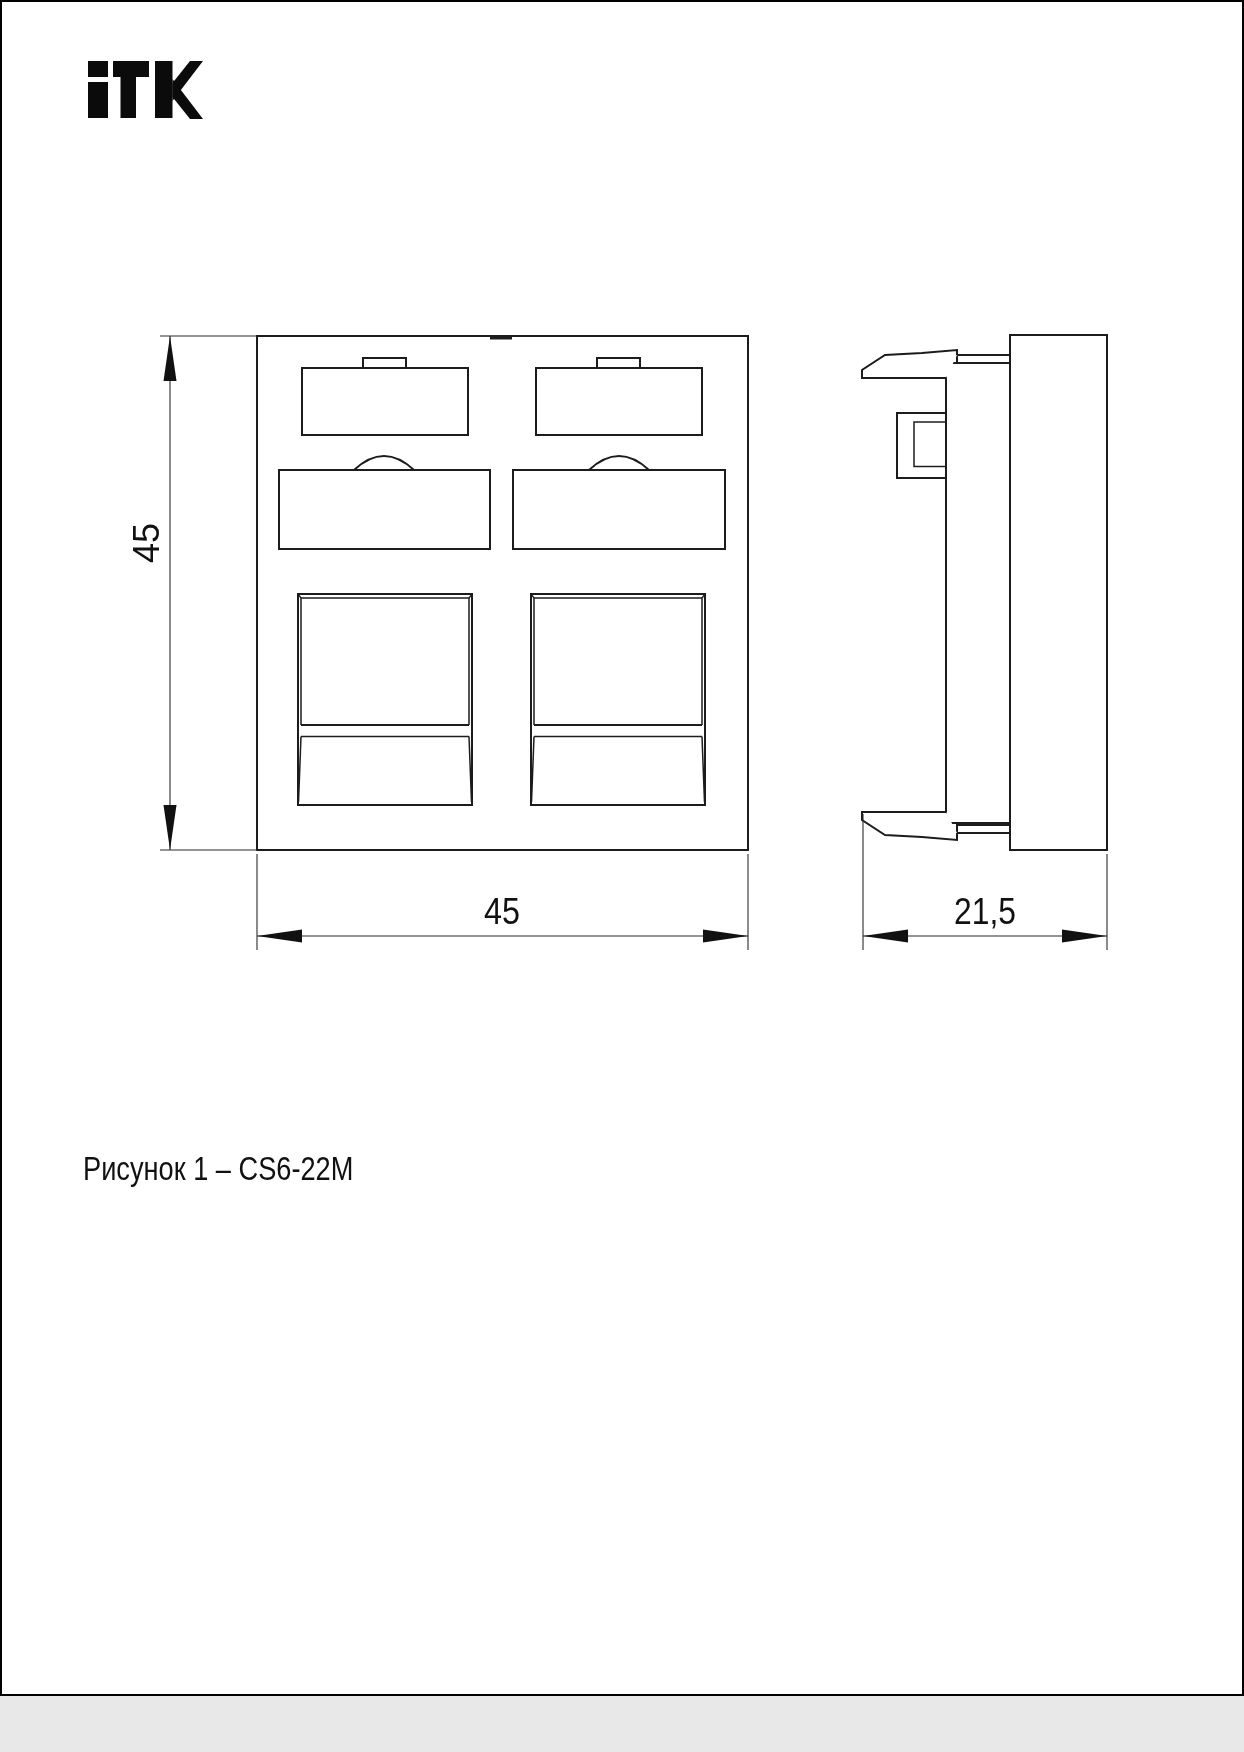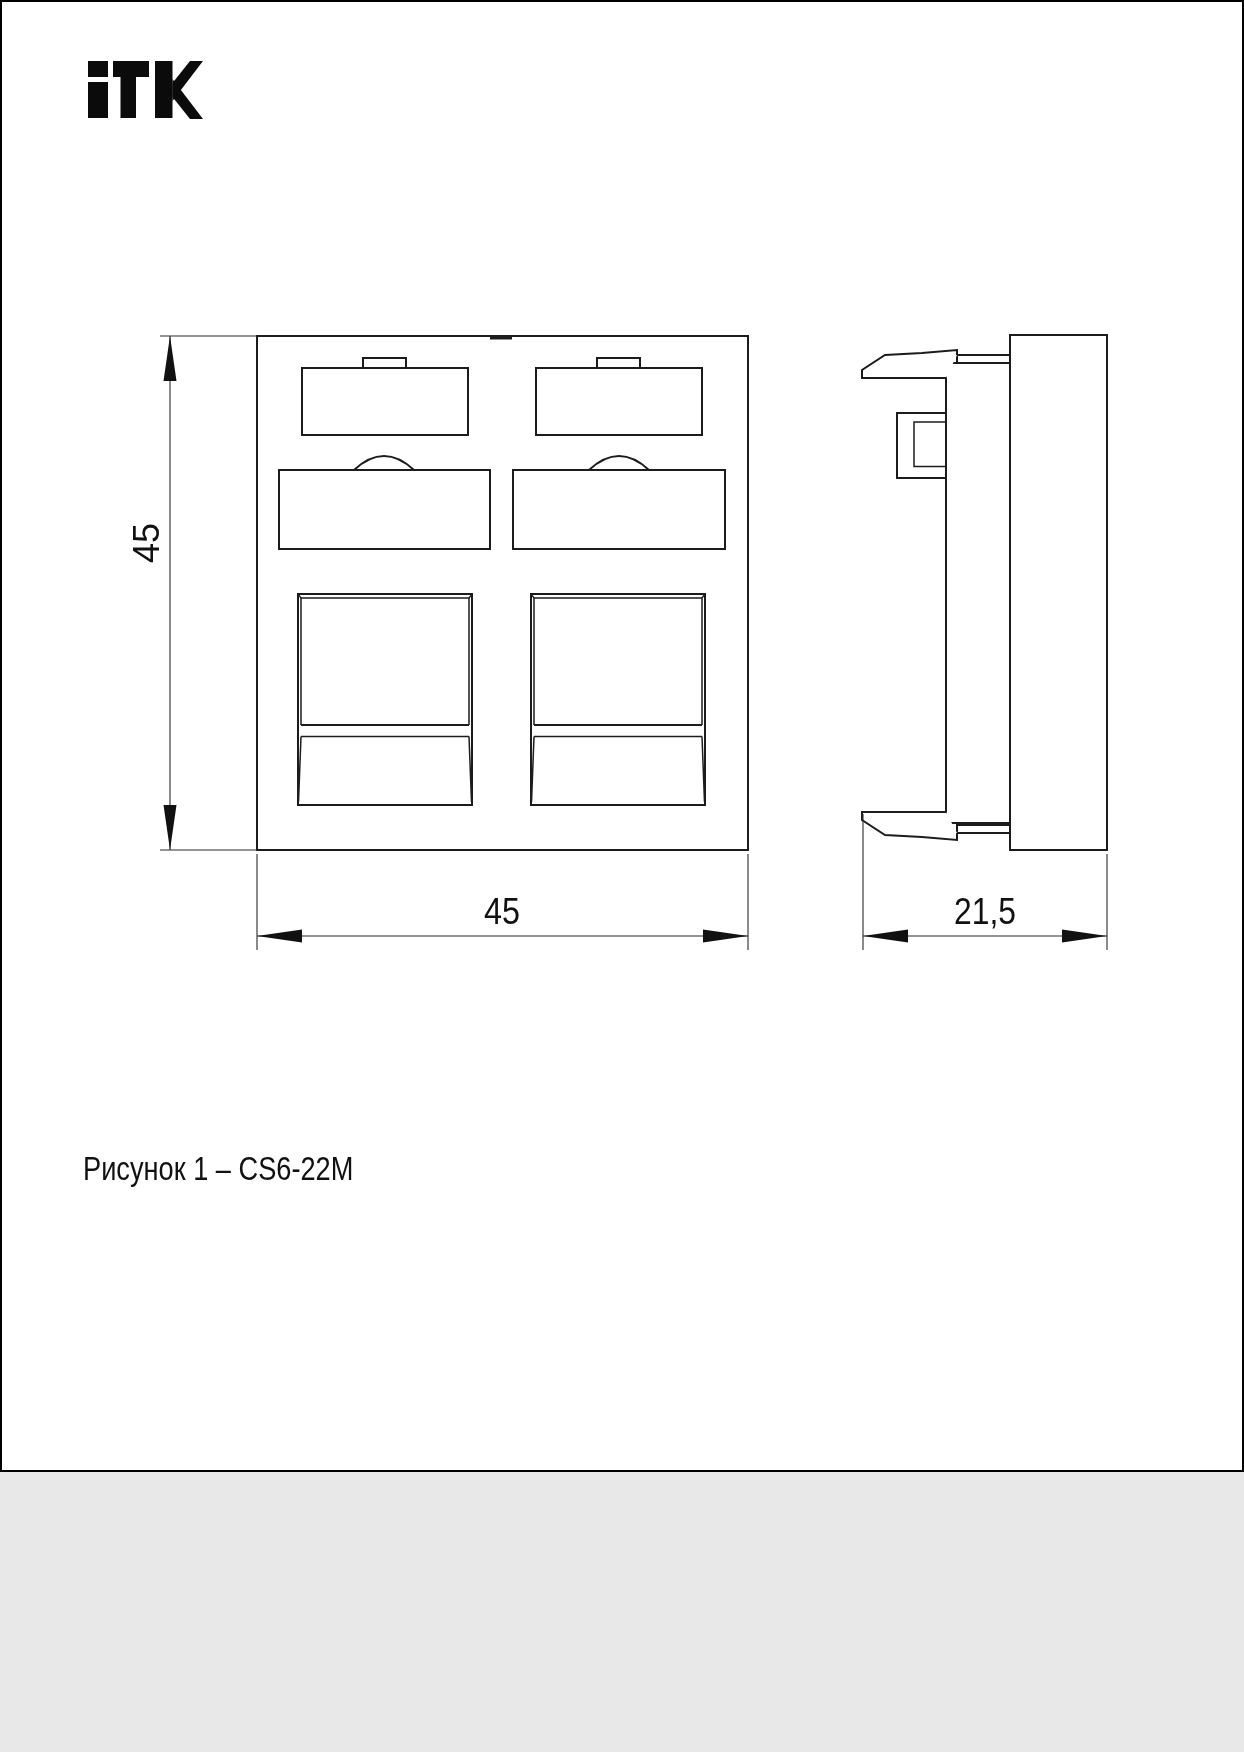--- a/index.html
+++ b/index.html
@@ -1,18 +1,18 @@
 <!DOCTYPE html>
 <html><head>
 <meta charset="utf-8">
 <style>
   html,body{margin:0;padding:0;background:#e8e8e8;}
   .page{
     position:relative;
-    width:1244px;height:1472px;
+    width:1244px;height:1696px;
     background:#ffffff;
     border:2px solid #000;
     box-sizing:border-box;
     font-family:"Liberation Sans", sans-serif;
     overflow:hidden;
   }
   .drawing-svg{position:absolute;left:0;top:0;width:1240px;height:1748px;}
   .obj{stroke:#1c1c1c;stroke-width:2;fill:none;}
   .objfill{stroke:#1c1c1c;stroke-width:2;fill:#ffffff;}
   .thin{stroke:#2b2b2b;stroke-width:1.1;fill:none;}

